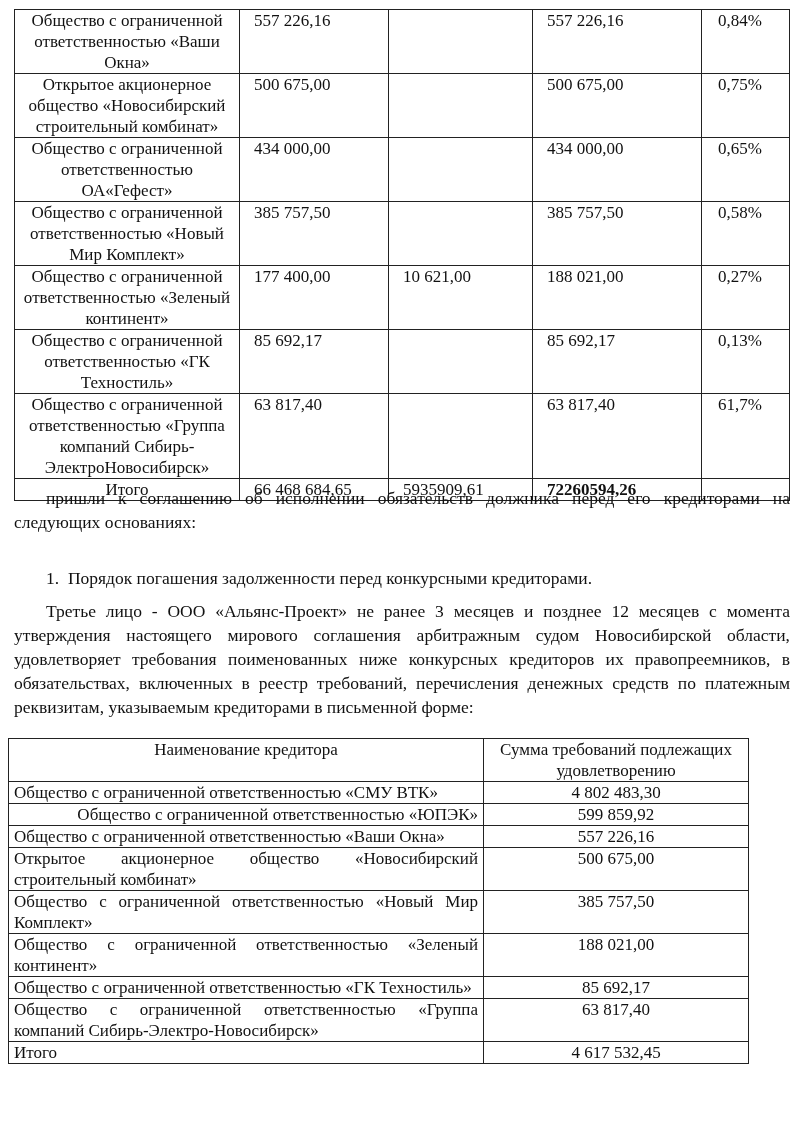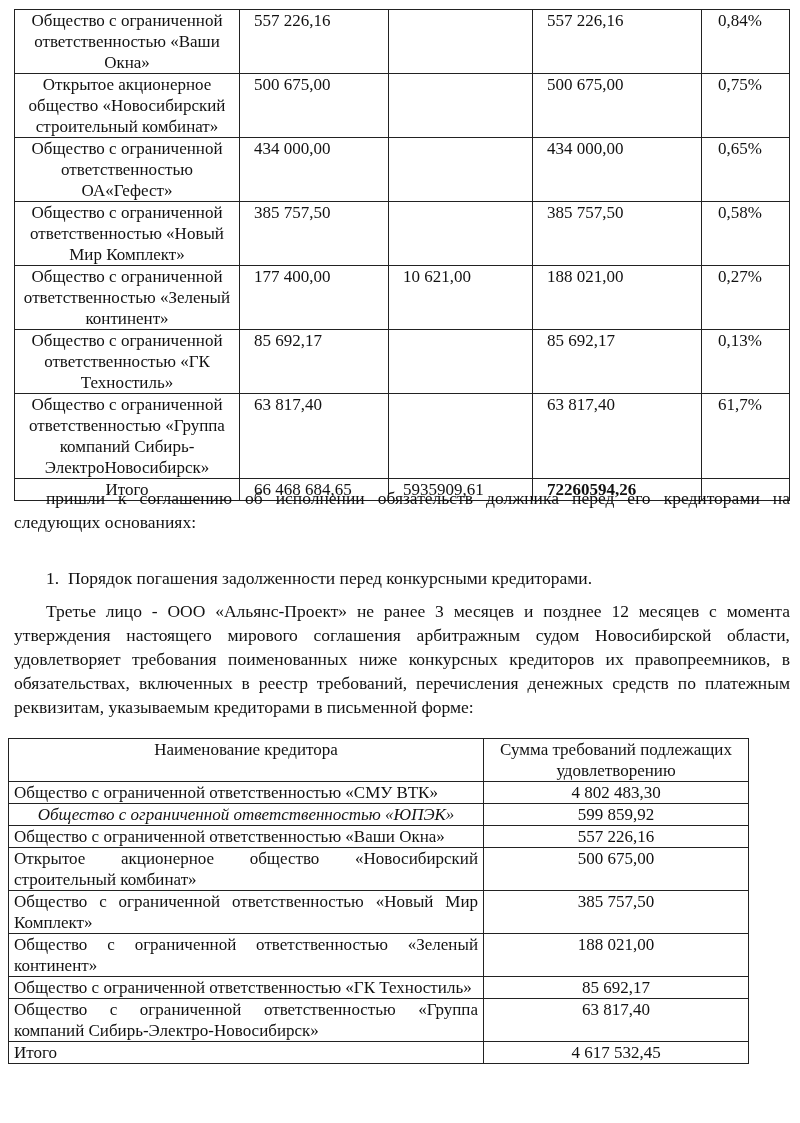--- a/index.html
+++ b/index.html
@@ -27,21 +27,21 @@
     #p1 { top: 486px; }
     #p2 { top: 566px; left: 46px; }
     #p3 { top: 599px; }
     #t2 { left: 8px; top: 738px; width: 741px; }
     #t2 td { line-height: 21px; padding: 0 5px; }
     #t2 td.c-name { width: 464px; text-align: justify; }
     #t2 td.c-sum { text-align: center; }
     #t2 tr.head td { height: 42px; text-align: center; }
     #t2 tr.r1 td { height: 20px; }
     #t2 tr.r2 td { height: 42px; }
-    #t2 td.centered { text-align: center; font-style: italic; }
+    #t2 td.centered { text-align: right; }
   </style>
 </head>
 <body>
 
 <table id="t1">
   <tbody id="t1-body">
       <tr class="data-row">
         <td class="name">Общество с ограниченной ответственностью «Ваши Окна»</td>
         <td class="n1">557 226,16</td>
         <td class="n2"></td>

